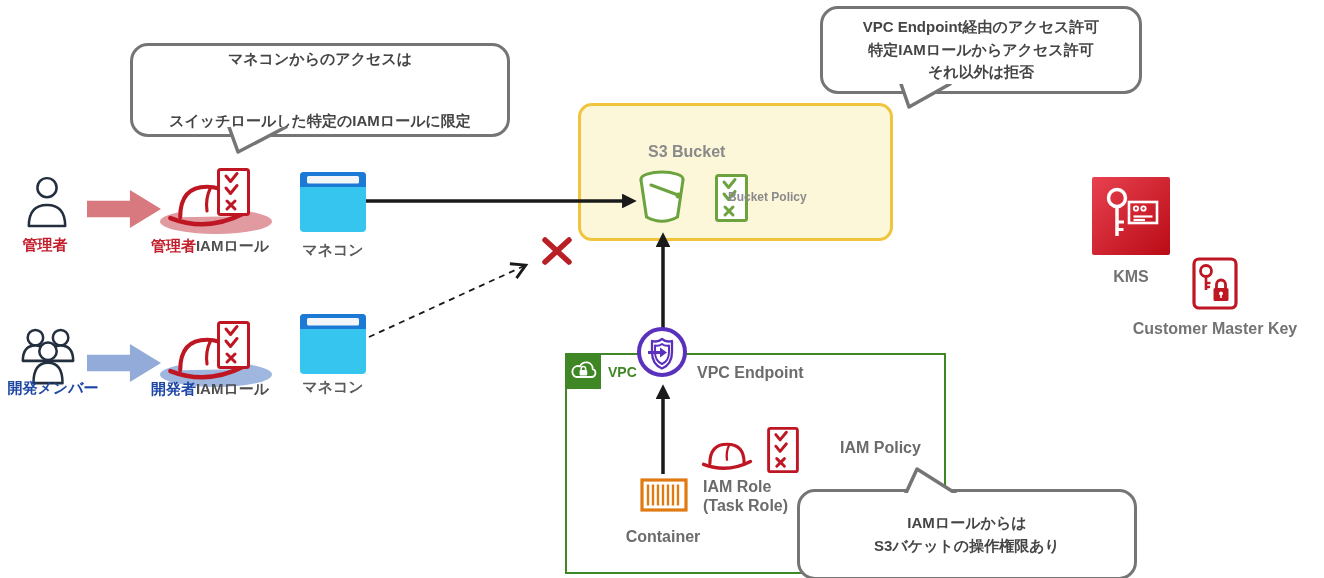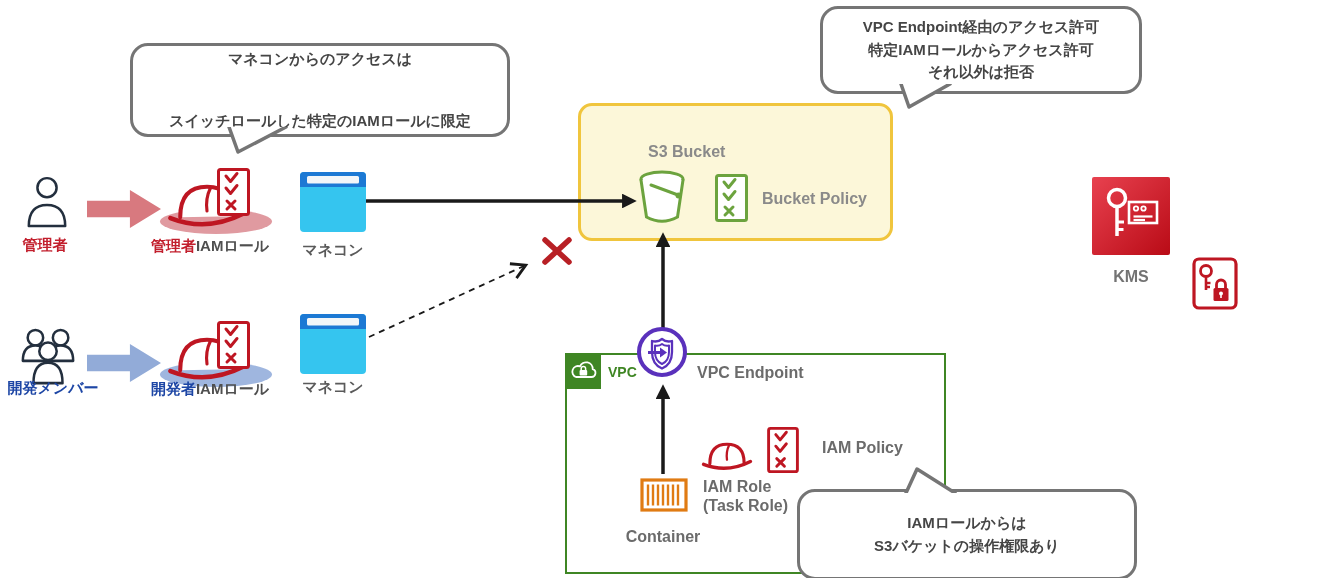--- a/index.html
+++ b/index.html
@@ -185,21 +185,21 @@
     </svg>
   </div>
   <div class="abs icon" style="left:714px;top:173px;">
     <svg width="35" height="50" viewBox="0 0 35 50">
       <rect x="2.5" y="2.5" width="30" height="45" rx="2" fill="#fff" class="st-green" stroke-width="3"></rect>
       <path d="M10,9 L14.5,14.5 L21,6.5" fill="none" class="st-green" stroke-width="3" stroke-linecap="round" stroke-linejoin="round"></path>
       <path d="M10,21 L14.5,26.5 L21,18.5" fill="none" class="st-green" stroke-width="3" stroke-linecap="round" stroke-linejoin="round"></path>
       <path d="M11,34 L19,42 M19,34 L11,42" class="st-green" stroke-width="3" stroke-linecap="round"></path>
     </svg>
   </div>
-  <div class="abs lbl lbl-light" style="left:762px;top:190px;font-size:16px;">Bucket Policy</div>
+  <div class="abs lbl lbl-light" style="left:728px;top:190px;font-size:12px;">Bucket Policy</div>
 
   <div class="abs icon" style="left:636px;top:326px;z-index:12;">
     <svg width="52" height="52" viewBox="0 0 52 52">
       <circle cx="26" cy="26" r="23" fill="#fff" class="st-purple" stroke-width="4"></circle>
       <path d="M26,13 C29,15.5 32.5,16 36,15 L36,26 C36,35 32,40 26,42.5 C20,40 16,35 16,26 L16,15 C19.5,16 23,15.5 26,13 Z" fill="#fff" class="st-purple" stroke-width="2.3" stroke-linejoin="round"></path>
       <path d="M26,18 C28,19.5 30.5,20 33,19.5 L33,26 C33,32.5 30.5,36 26,38 C21.5,36 19,32.5 19,26 L19,19.5 C21.5,20 24,19.5 26,18 Z" fill="none" class="st-purple" stroke-width="2" stroke-linejoin="round"></path>
       <line x1="12" y1="26.5" x2="24" y2="26.5" class="st-purple" stroke-width="3"></line>
       <polygon points="24,21.5 31,26.5 24,31.5" class="fi-purple"></polygon>
     </svg>
   </div>
@@ -234,21 +234,21 @@
   </div>
 
   <div class="abs icon" style="left:766px;top:426px;">
     <svg width="34" height="48" viewBox="0 0 35 50">
       <rect x="2.5" y="2.5" width="30" height="45" rx="2" fill="#fff" class="st-red" stroke-width="3"></rect>
       <path d="M10,9 L14.5,14.5 L21,6.5" fill="none" class="st-red" stroke-width="3" stroke-linecap="round" stroke-linejoin="round"></path>
       <path d="M10,21 L14.5,26.5 L21,18.5" fill="none" class="st-red" stroke-width="3" stroke-linecap="round" stroke-linejoin="round"></path>
       <path d="M11,34 L19,42 M19,34 L11,42" class="st-red" stroke-width="3" stroke-linecap="round"></path>
     </svg>
   </div>
-  <div class="abs lbl lbl-mid" style="left:822px;top:439px;font-size:16px;">IAM Policy</div>
+  <div class="abs lbl lbl-mid" style="left:840px;top:439px;font-size:16px;">IAM Policy</div>
 
   <div class="abs icon" style="left:1092px;top:177px;">
     <svg width="78" height="78" viewBox="0 0 78 78">
       <defs>
         <linearGradient id="kmsGrad" x1="0" y1="0" x2="1" y2="1">
           <stop offset="0" stop-color="#E8414F"></stop>
             <stop offset="1" stop-color="#B90B16"></stop>
         </linearGradient>
       </defs>
       <rect width="78" height="78" rx="2" fill="url(#kmsGrad)"></rect>
@@ -271,20 +271,21 @@
       <circle cx="14" cy="14" r="5.5" fill="none" class="st-red" stroke-width="2.8"></circle>
       <line x1="14" y1="19.5" x2="14" y2="33" class="st-red" stroke-width="2.6"></line>
       <line x1="14" y1="26" x2="18.5" y2="26" class="st-red" stroke-width="2.4"></line>
       <line x1="14" y1="30" x2="18" y2="30" class="st-red" stroke-width="2.4"></line>
       <path d="M24.5,31 v-3.5 a4.5,4.5 0 0 1 9,0 V31" fill="none" class="st-red" stroke-width="2.8"></path>
       <rect x="21.5" y="31" width="15" height="13" rx="1.5" class="fi-red"></rect>
       <circle cx="29" cy="36.5" r="2" fill="#fff"></circle>
       <line x1="29" y1="38" x2="29" y2="41" stroke="#fff" stroke-width="1.6"></line>
     </svg>
   </div>
+  <div class="abs lbl lbl-dark center" style="left:1125px;top:320px;width:180px;font-size:16px;">Customer Master Key</div>
 
   <div class="abs bubble" style="left:130px;top:43px;width:374px;height:88px;gap:39px;">
     <div>マネコンからのアクセスは</div>
     <div>スイッチロールした特定のIAMロールに限定</div>
   </div>
   <div class="abs tail" style="left:226px;top:127px;">
     <svg width="64" height="28" viewBox="0 0 64 28">
       <path d="M3,0 L12,25 L60,0" fill="#fff" stroke="#757575" stroke-width="3.5" stroke-linejoin="round" stroke-linecap="round"></path>
     </svg>
   </div>

